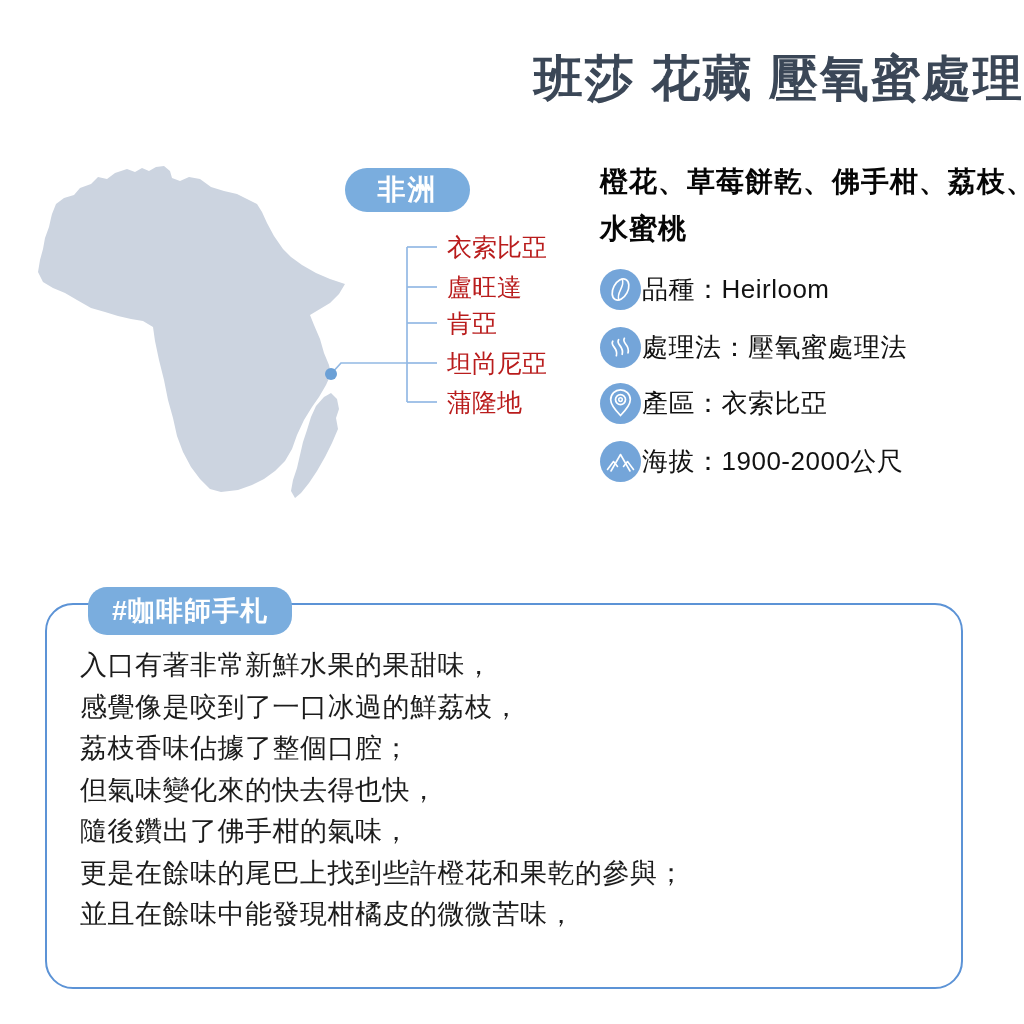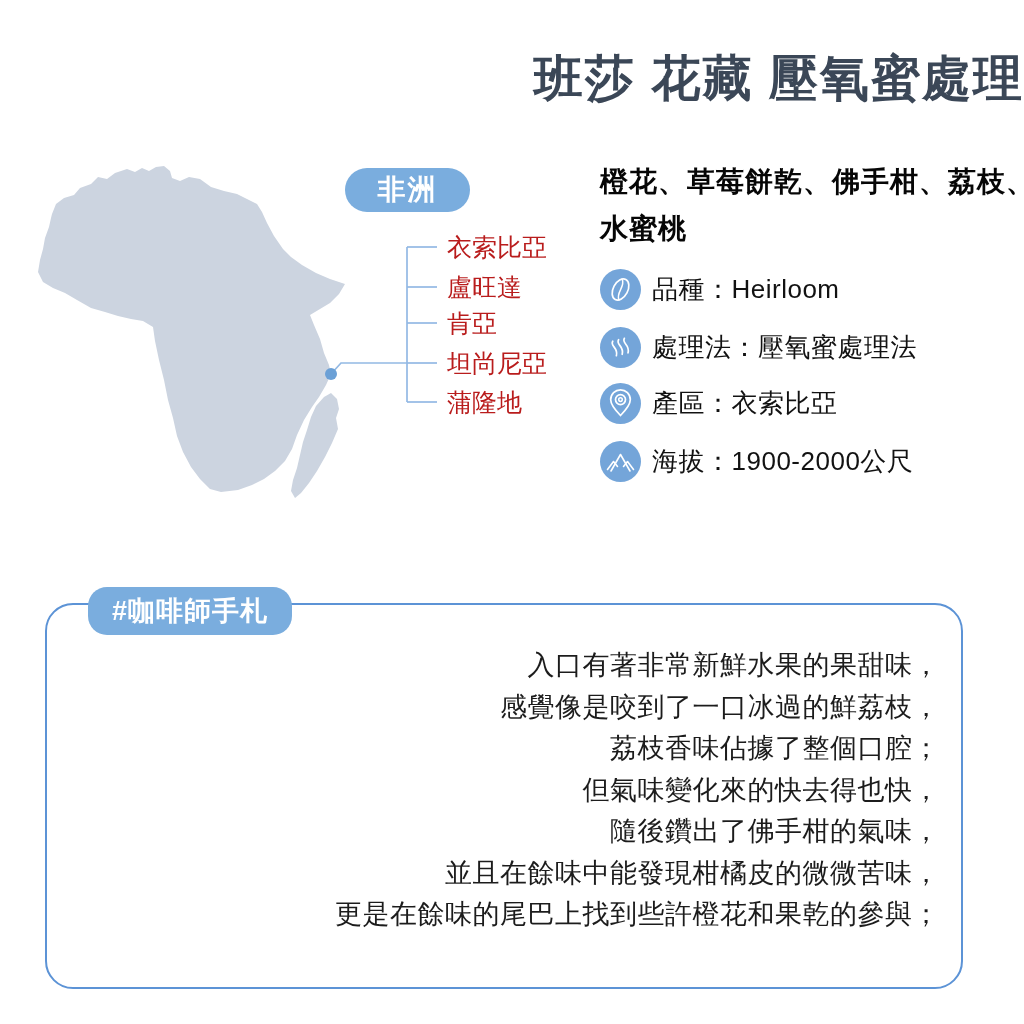--- a/index.html
+++ b/index.html
@@ -21,39 +21,39 @@
   .country-label{
     position:absolute;left:447px;font-size:25px;line-height:32px;color:#b91c1c;font-weight:500;
     white-space:nowrap;
   }
   
   .flavor{
     position:absolute;left:600px;top:158px;width:442px;
     font-size:28px;line-height:47px;font-weight:700;color:#060606;letter-spacing:1px;
   }
   .spec-row{
-    position:absolute;left:600px;height:42px;display:flex;align-items:center;gap:11px;
+    position:absolute;left:600px;height:42px;display:flex;align-items:center;gap:1px;
   }
   .spec-icon{width:41px;height:41px;flex:0 0 41px;display:block;}
   .spec-text{font-size:26px;color:#121212;font-weight:500;letter-spacing:0.5px;white-space:nowrap;}
   
   .notes-box{
     position:absolute;left:45px;top:603px;width:918px;height:386px;
     border:2.5px solid #5c93d6;border-radius:28px;background:#ffffff;box-sizing:border-box;
   }
   .notes-tag{
     position:absolute;left:88px;top:587px;height:48px;padding:0 24px;border-radius:19px;
     background:#7aadde;color:#ffffff;font-size:27px;font-weight:700;letter-spacing:1px;
     display:flex;align-items:center;z-index:2;
   }
   .notes-text{
     position:absolute;left:80px;top:645px;width:860px;
     font-size:27px;line-height:41.5px;color:#1c1c1c;letter-spacing:0.5px;
   }
-  .notes-text div{white-space:nowrap;text-align:right;}
+  .notes-text div{white-space:nowrap;}
 </style>
 </head>
 <body>
 
 <div class="page">
 
   <h1 class="title">班莎 花藏 壓氧蜜處理</h1>
 
   <svg class="map-svg" viewBox="0 0 420 390">
     <path fill="#ccd4e0" d="M 22,64 L 26,54 L 34,48 L 44,45 L 50,38 L 61,34 L 68,27 L 77,29 L 85,23 L 97,19 L 105,22 L 112,18 L 119,21 L 126,17 L 134,16 L 140,21 L 142,28 L 150,31 L 159,27 L 170,29 L 181,37 L 194,41 L 207,44 L 217,49 L 227,54 L 232,62 L 237,73 L 244,86 L 253,99 L 261,107 L 272,115 L 286,123 L 300,129 L 315,134 L 309,144 L 300,153 L 290,159 L 280,165 L 284,175 L 290,189 L 294,203 L 299,215 L 301,224 L 296,235 L 289,247 L 282,257 L 274,270 L 267,285 L 262,299 L 255,311 L 245,321 L 234,329 L 222,335 L 208,340 L 191,342 L 180,339 L 170,329 L 161,317 L 153,302 L 147,286 L 143,268 L 138,250 L 134,230 L 129,210 L 125,191 L 123,177 L 113,171 L 101,169 L 88,166 L 75,162 L 61,158 L 47,150 L 35,143 L 23,138 L 13,132 L 8,122 L 10,110 L 13,99 L 15,88 L 19,77 L 21,68 Z"></path>
@@ -128,17 +128,17 @@
   </div>
 
   <div class="notes-box"></div>
   <div class="notes-tag">#咖啡師手札</div>
   <div class="notes-text">
     <div>入口有著非常新鮮水果的果甜味，</div>
     <div>感覺像是咬到了一口冰過的鮮荔枝，</div>
     <div>荔枝香味佔據了整個口腔；</div>
     <div>但氣味變化來的快去得也快，</div>
     <div>隨後鑽出了佛手柑的氣味，</div>
+    <div>更是在餘味的尾巴上找到些許橙花和果乾的參與；</div>
     <div>並且在餘味中能發現柑橘皮的微微苦味，</div>
-    <div>更是在餘味的尾巴上找到些許橙花和果乾的參與；</div>
   </div>
 
 </div>
 
 </body></html>

